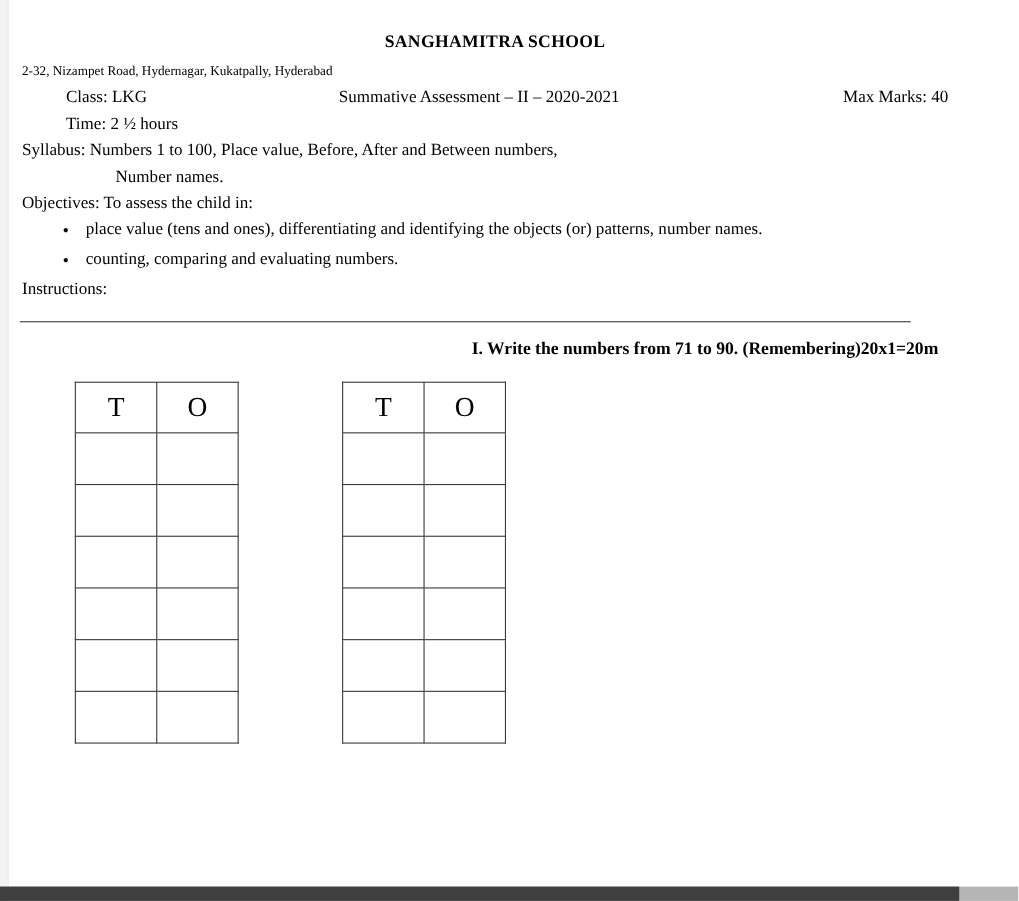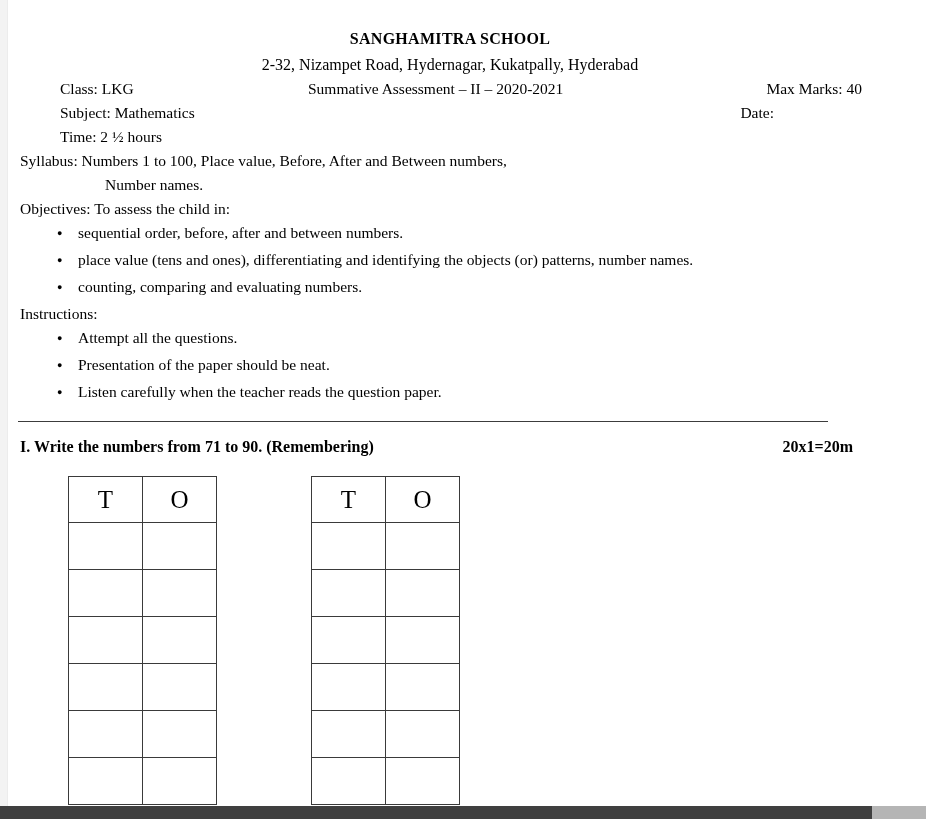--- a/index.html
+++ b/index.html
@@ -11,21 +11,21 @@
     font-size:15.5px;
   }
   .page { position:relative; width:926px; height:819px; background:#fff; overflow:hidden; }
   .left-strip {
     position:absolute; left:0; top:0; width:8px; height:100%;
     background:#f3f3f3; border-right:1px solid #ececec;
   }
   .content { position:relative; padding:26px 0 0 20px; }
 
   .title { text-align:center; font-weight:bold; font-size:16px; line-height:26px; letter-spacing:.3px; width:860px; }
-  .address { text-align:center; font-size:16px; line-height:25px; width:860px; }
+  .address { font-size:12px; line-height:25px; width:860px; }
 
   .row { line-height:24px;margin-left:40px; }
   .row-class { position:relative; display:flex; justify-content:space-between; width:802px; }
   .row-class .mid { position:absolute; left:248px; top:0; }
   .row-subject { display:flex; justify-content:space-between; width:714px; }
   .row-name { display:flex; justify-content:space-between; width:763px; }
   .field-label { margin-right:5px; }
 
   .syllabus-line2 { padding-left:85px; line-height:24px; }
   .plain-line { line-height:24px; }
@@ -39,21 +39,21 @@
     content:"●"; position:absolute; left:1px; top:0;
     font-size:9px; line-height:24px;
   }
 
   .divider {
     border-top:1px solid #3c3c3c;
     margin:17px 0 0 -2px; width:810px;
   }
 
   .question-row {
-    display:flex; justify-content:space-between;
+    display:flex; justify-content:flex-end;
     width:833px; margin-top:12px;
     font-weight:bold; font-size:16px; line-height:26px;
   }
 
   .tables { display:flex; gap:94px; margin:16px 0 0 48px; }
   table.to-table { border-collapse:collapse; }
   table.to-table th {
     width:74px; height:46px; border:1px solid #3a3a3a;
     font-size:25px; font-weight:normal; text-align:center; vertical-align:middle;
   }
@@ -75,45 +75,35 @@
 
     <div class="title">SANGHAMITRA SCHOOL</div>
     <div class="address">2-32, Nizampet Road, Hydernagar, Kukatpally, Hyderabad</div>
 
     <div class="row row-class">
       <span>Class: LKG</span>
       <span class="mid">Summative Assessment – II – 2020-2021</span>
       <span>Max Marks: 40</span>
     </div>
 
-    <div class="row row-subject">
-      <span>Subject: Mathematics</span>
-      <span>Date:</span>
-    </div>
 
     <div class="row row-name">
       <span>Time: 2 ½ hours</span>
     </div>
 
     <div class="plain-line">Syllabus: Numbers 1 to 100, Place value, Before, After and Between numbers,</div>
     <div class="syllabus-line2">Number names.</div>
 
     <div class="plain-line">Objectives: To assess the child in:</div>
     <ul class="bullets">
-      <li>sequential order, before, after and between numbers.</li>
       <li>place value (tens and ones), differentiating and identifying the objects (or) patterns, number names.</li>
       <li>counting, comparing and evaluating numbers.</li>
     </ul>
 
     <div class="plain-line">Instructions:</div>
-    <ul class="bullets">
-      <li>Attempt all the questions.</li>
-      <li>Presentation of the paper should be neat.</li>
-      <li>Listen carefully when the teacher reads the question paper.</li>
-    </ul>
 
     <div class="divider"></div>
 
     <div class="question-row">
       <span>I. Write the numbers from 71 to 90. (Remembering)</span>
       <span>20x1=20m</span>
     </div>
 
     <div class="tables">
       <table class="to-table">

